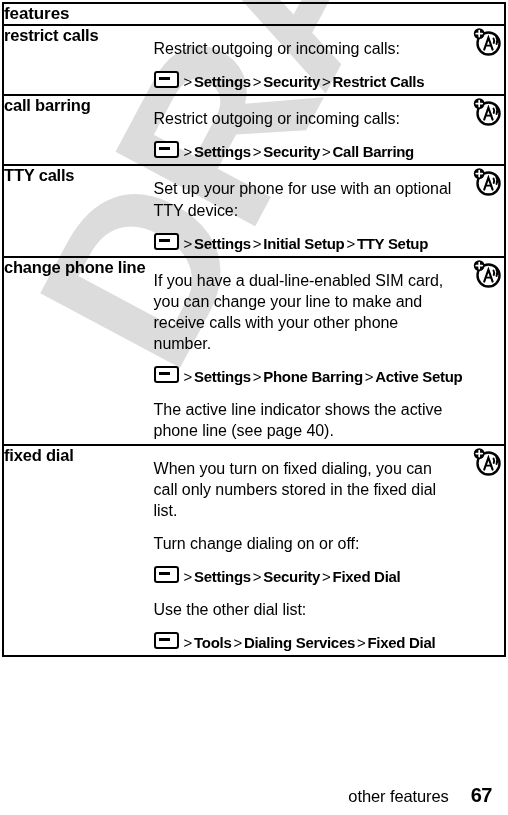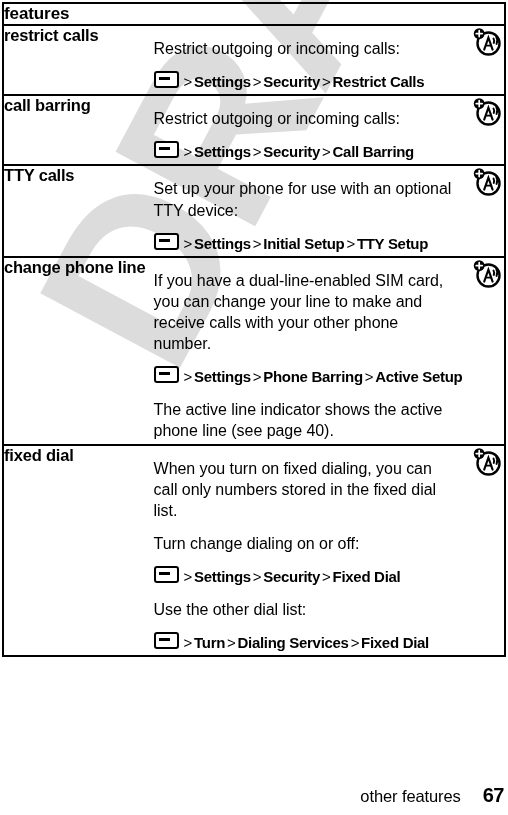--- a/index.html
+++ b/index.html
@@ -154,21 +154,21 @@
   
   .net-icon { display: inline-block; line-height: 0; }
 
   
   #page-footer {
     position: absolute;
     left: 0;
     bottom: 8px;
     width: 508px;
     text-align: right;
-    padding-right: 4px;
+    padding-right: 16px;
     box-sizing: border-box;
     z-index: 2;
   }
   #page-footer .foot-title {
     font-size: 16.5px;
     letter-spacing: -0.1px;
   }
   #page-footer .foot-num {
     font-size: 20px;
     font-weight: bold;
@@ -260,21 +260,21 @@
                 <path d="M7.2 4.6 L7.2 10.6 M4.2 7.6 L10.2 7.6" stroke="#fff" stroke-width="1.7" stroke-linecap="round"></path>
               </svg></span></td>
         </tr>
         <tr>
           <td class="lbl-cell">fixed dial</td>
           <td class="desc-cell">
             <p>When you turn on fixed dialing, you can call only numbers stored in the fixed dial list.</p>
             <p>Turn change dialing on or off:</p>
             <p><span class="path"><span class="menu-key"></span><span class="sep">&gt;</span><span class="crumb">Settings</span><span class="sep">&gt;</span><span class="crumb">Security</span><span class="sep">&gt;</span><span class="crumb">Fixed Dial</span></span></p>
             <p>Use the other dial list:</p>
-            <p><span class="path"><span class="menu-key"></span><span class="sep">&gt;</span><span class="crumb">Turn</span><span class="sep">&gt;</span><span class="crumb">Dialing Services</span><span class="sep">&gt;</span><span class="crumb">Fixed Dial</span></span></p>
+            <p><span class="path"><span class="menu-key"></span><span class="sep">&gt;</span><span class="crumb">Tools</span><span class="sep">&gt;</span><span class="crumb">Dialing Services</span><span class="sep">&gt;</span><span class="crumb">Fixed Dial</span></span></p>
           </td>
           <td class="icon-cell"><span class="net-icon"><svg width="32" height="32" viewBox="0 0 32 32" xmlns="http://www.w3.org/2000/svg">
                 <circle cx="16.5" cy="17.5" r="11" fill="#fff" stroke="#000" stroke-width="2.4"></circle>
                 <path d="M12.2 23.6 L16.4 11.6 L20.6 23.6" fill="none" stroke="#000" stroke-width="2.1" stroke-linecap="round"></path>
                 <path d="M13.6 19.6 L19.2 19.6" fill="none" stroke="#000" stroke-width="1.8"></path>
                 <path d="M21.5 12.6 a4.6 4.6 0 0 1 0.2 4.4" fill="none" stroke="#000" stroke-width="1.9" stroke-linecap="round"></path>
                 <path d="M24.2 10.7 a7.6 7.6 0 0 1 0.3 7.3" fill="none" stroke="#000" stroke-width="1.9" stroke-linecap="round"></path>
                 <circle cx="7.2" cy="7.6" r="5.4" fill="#000"></circle>
                 <path d="M7.2 4.6 L7.2 10.6 M4.2 7.6 L10.2 7.6" stroke="#fff" stroke-width="1.7" stroke-linecap="round"></path>
               </svg></span></td>

